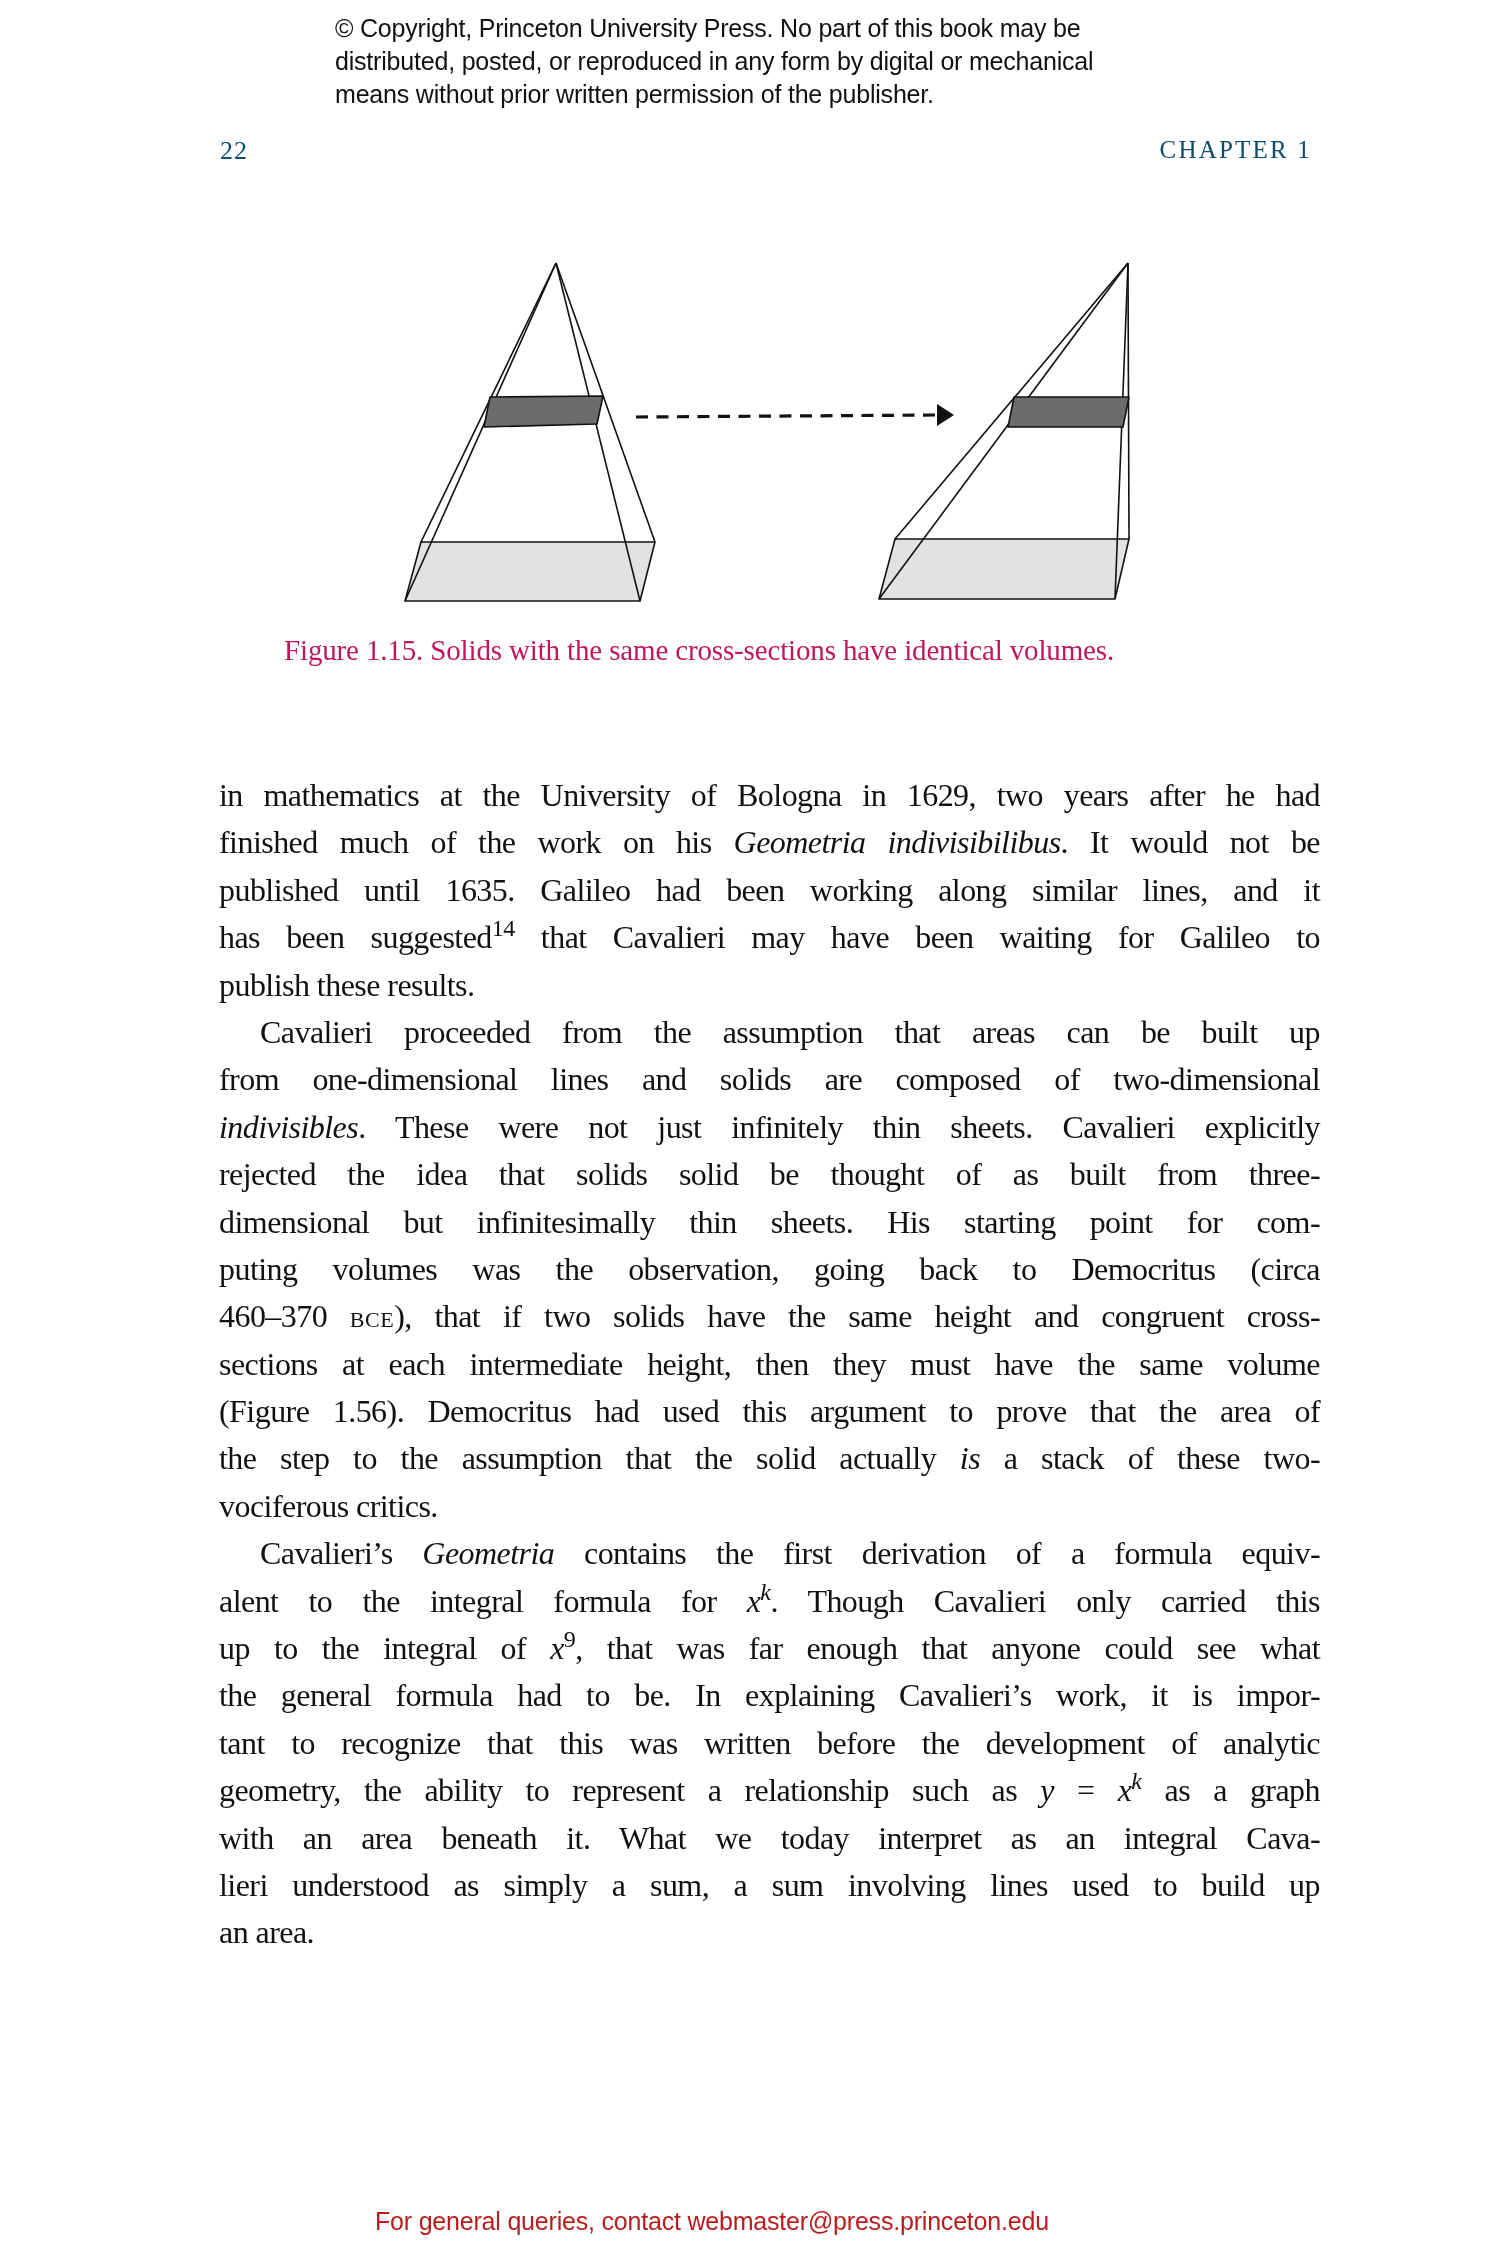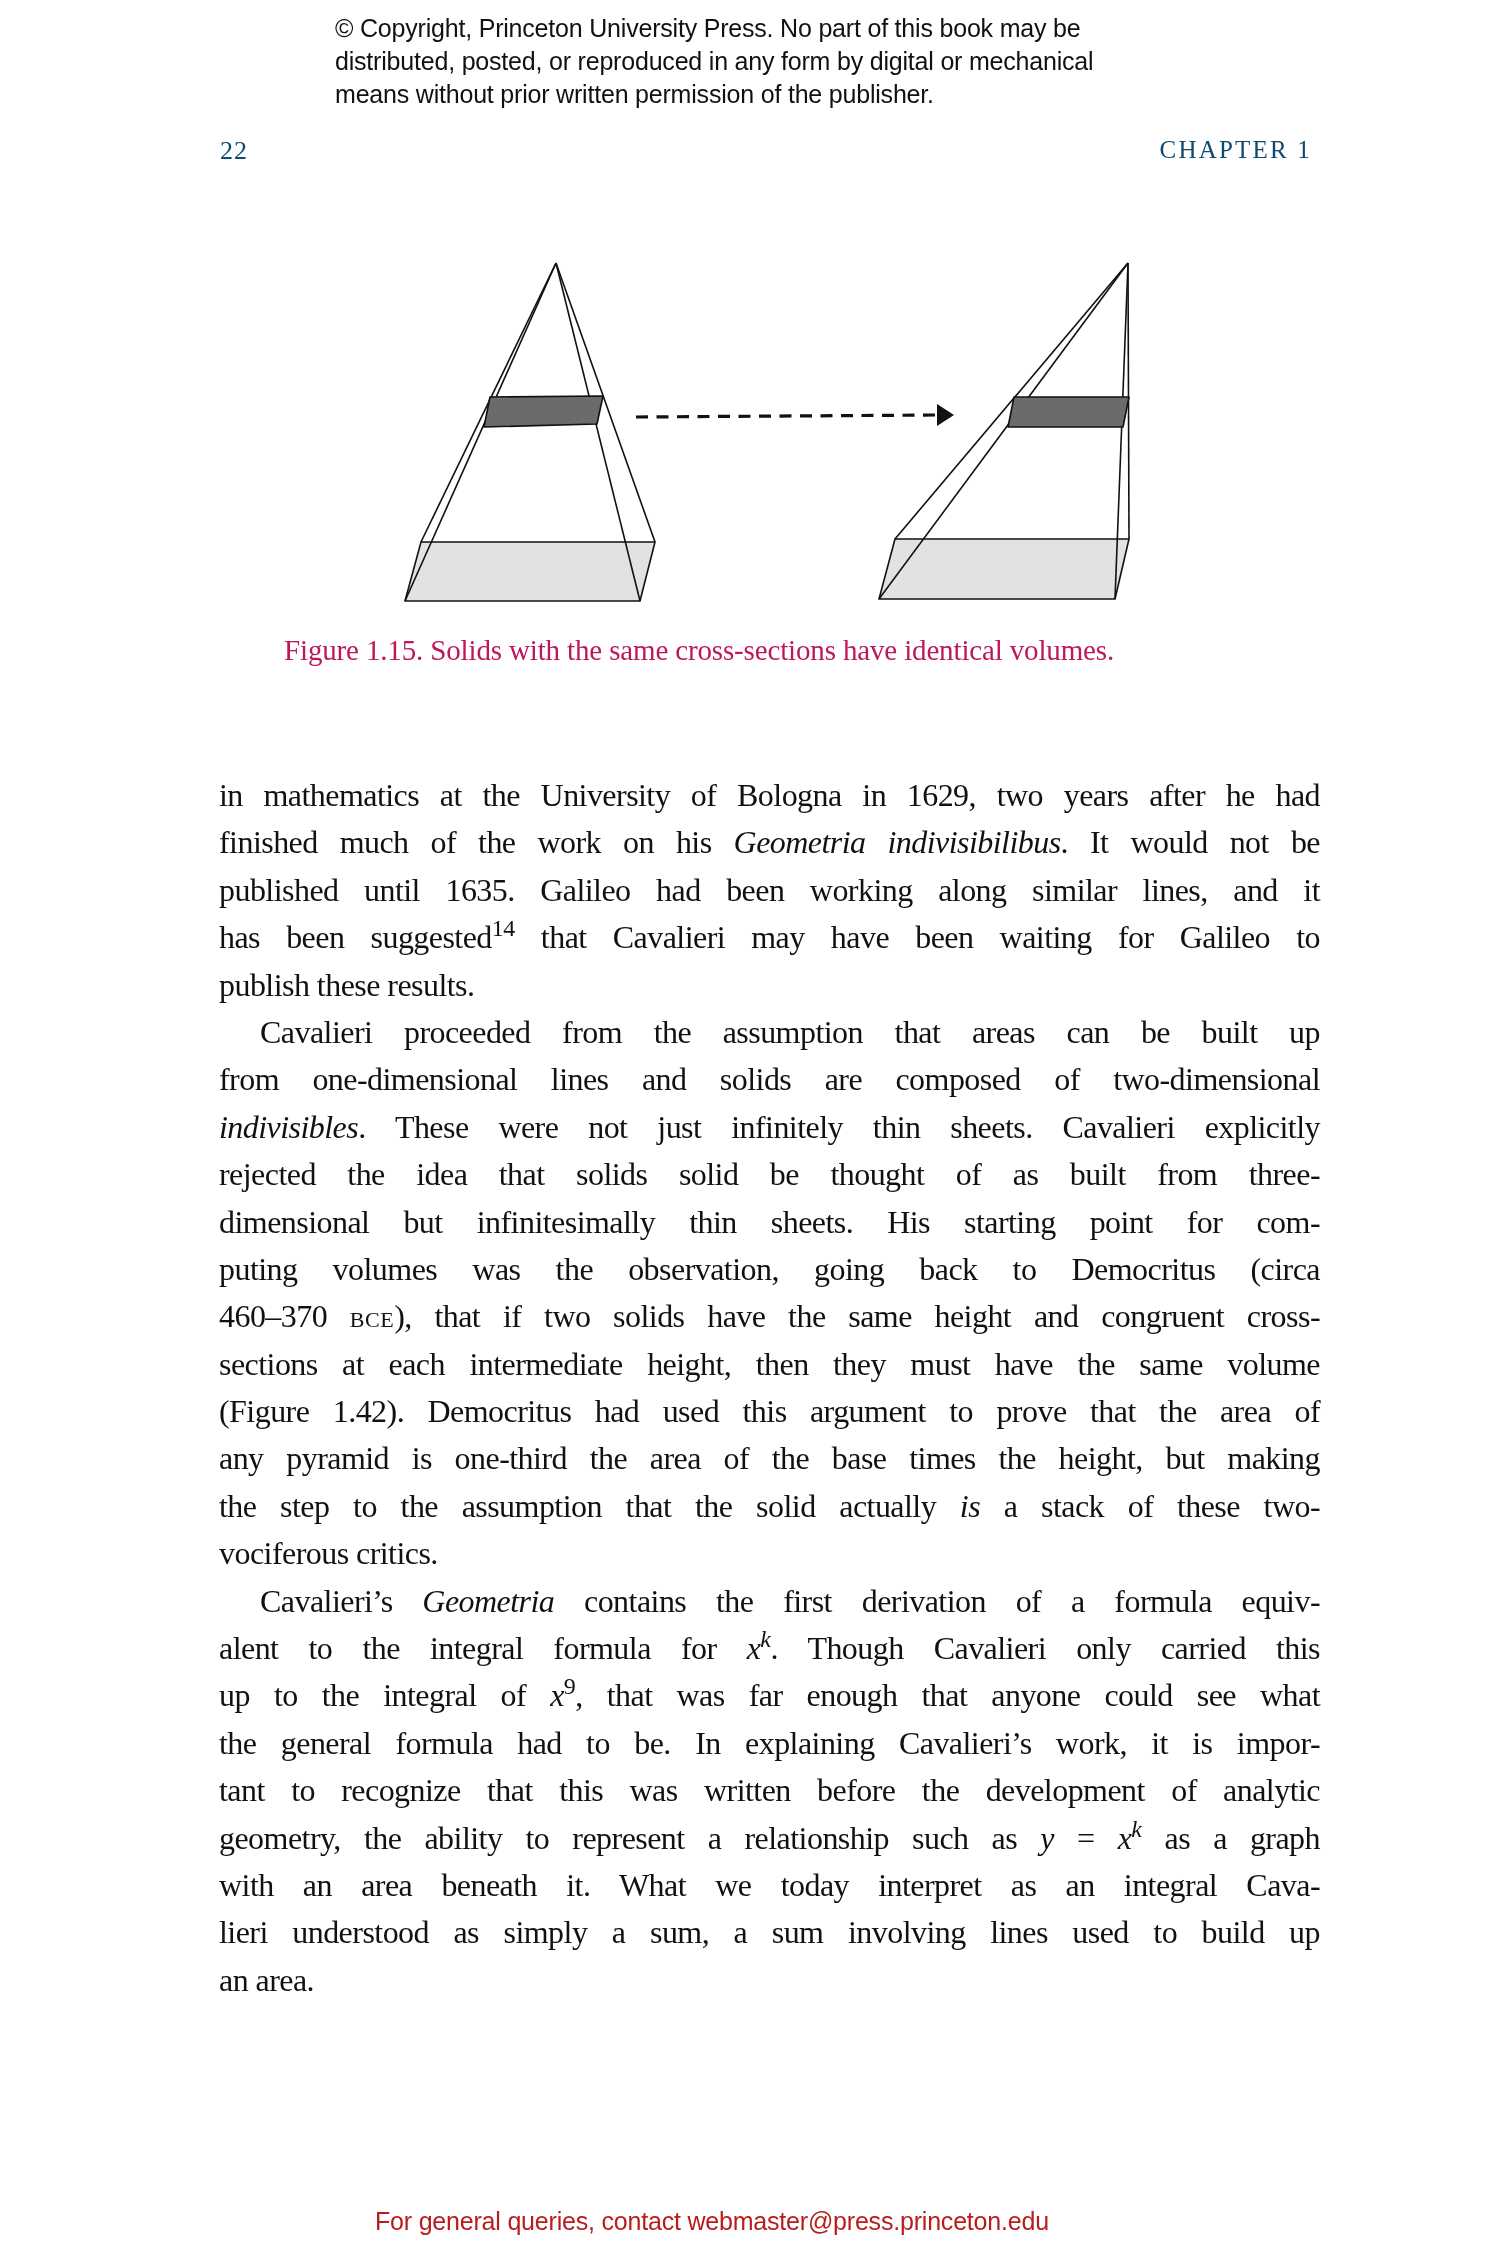--- a/index.html
+++ b/index.html
@@ -89,22 +89,21 @@
     </div>
     <div>
       <span class="line indent"><span>Cavalieri proceeded from the assumption that areas can be built up</span></span>
       <span class="line"><span>from one-dimensional lines and solids are composed of two-dimensional</span></span>
       <span class="line"><span class="it">indivisibles</span><span>. These were not just infinitely thin sheets. Cavalieri explicitly</span></span>
       <span class="line"><span>rejected the idea that solids solid be thought of as built from three-</span></span>
       <span class="line"><span>dimensional but infinitesimally thin sheets. His starting point for com-</span></span>
       <span class="line"><span>puting volumes was the observation, going back to Democritus (circa</span></span>
       <span class="line"><span>460–370 </span><span class="sc">BCE</span><span>), that if two solids have the same height and congruent cross-</span></span>
       <span class="line"><span>sections at each intermediate height, then they must have the same volume</span></span>
-      <span class="line"><span>(Figure 1.42). Democritus had used this argument to prove that the area of</span></span>
-      <span class="line"><span>any pyramid is one-third the area of the base times the height, but making</span></span>
+      <span class="line"><span>(Figure 1.56). Democritus had used this argument to prove that the area of</span></span>
       <span class="line"><span>the step to the assumption that the solid actually </span><span class="it">is</span><span> a stack of these two-</span></span>
       <span class="line last"><span>vociferous critics.</span></span>
     </div>
     <div>
       <span class="line indent"><span>Cavalieri’s </span><span class="it">Geometria</span><span> contains the first derivation of a formula equiv-</span></span>
       <span class="line"><span>alent to the integral formula for </span><span class="it">x</span><sup class="it">k</sup><span>. Though Cavalieri only carried this</span></span>
       <span class="line"><span>up to the integral of </span><span class="it">x</span><sup>9</sup><span>, that was far enough that anyone could see what</span></span>
       <span class="line"><span>the general formula had to be. In explaining Cavalieri’s work, it is impor-</span></span>
       <span class="line"><span>tant to recognize that this was written before the development of analytic</span></span>
       <span class="line"><span>geometry, the ability to represent a relationship such as </span><span class="it">y</span><span> = </span><span class="it">x</span><sup class="it">k</sup><span> as a graph</span></span>

